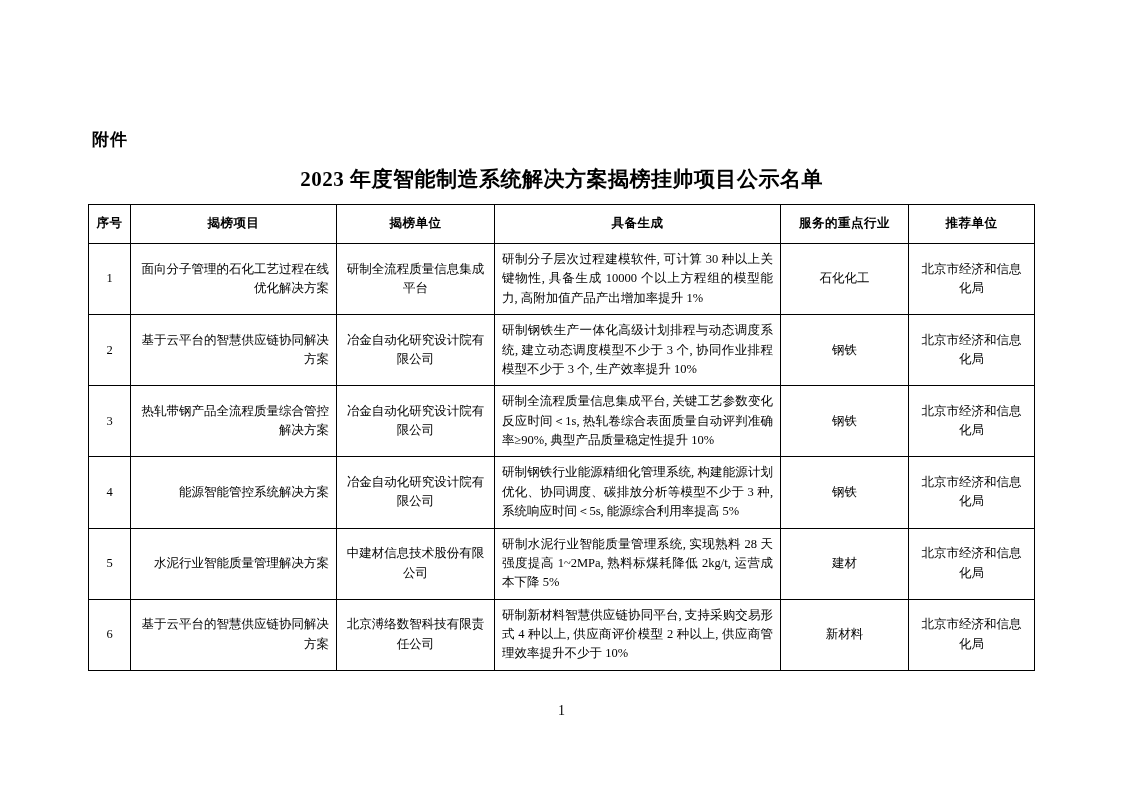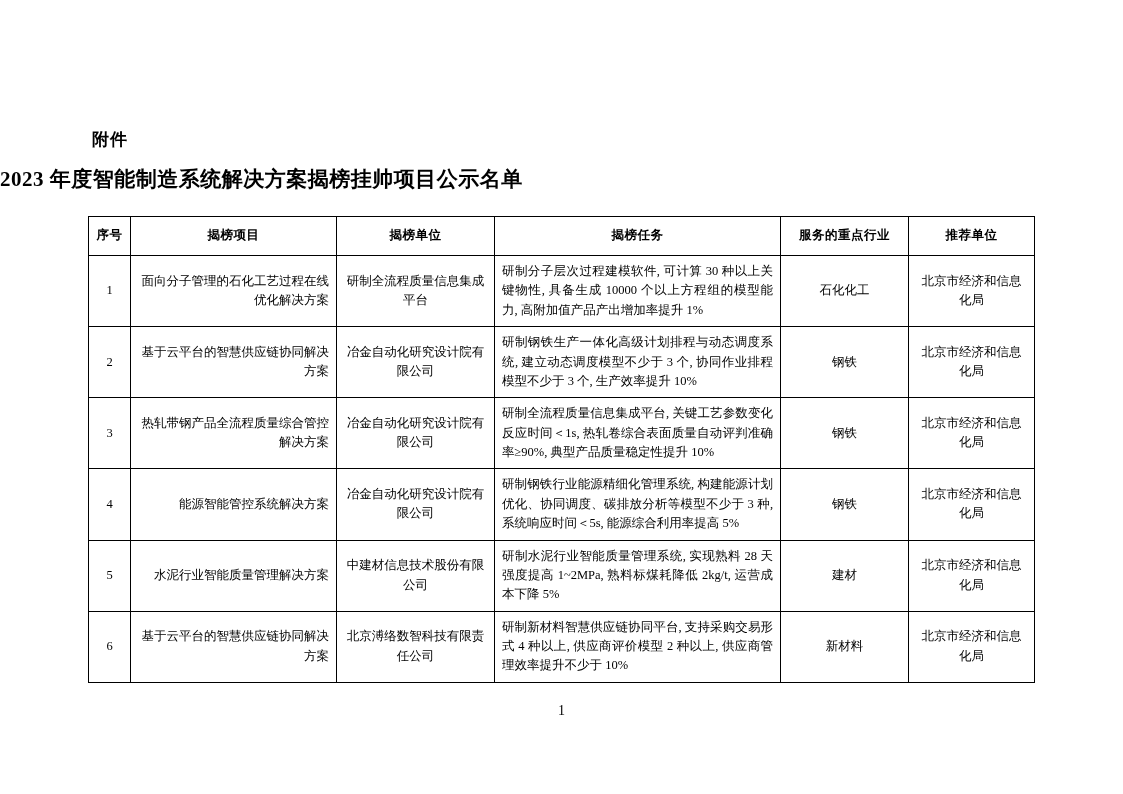--- a/index.html
+++ b/index.html
@@ -29,34 +29,33 @@
     font-size: 17px;
     font-weight: bold;
     font-family: "Liberation Sans", sans-serif;
     letter-spacing: 1px;
   }
   .doc-title {
     position: absolute;
     left: 0;
     top: 165px;
     width: 1123px;
-    text-align: left;
+    text-align: center;
     font-size: 21px;
     font-weight: bold;
     font-family: "Liberation Serif", serif;
     letter-spacing: 0.5px;
   }
   table.main-table {
     position: absolute;
     left: 88px;
     top: 204px;
     width: 946px;
     border-collapse: collapse;
     table-layout: fixed;
-    margin-top: 12px;
   }
   table.main-table th,
   table.main-table td {
     border: 1px solid #000000;
     padding: 6px 7px;
     font-size: 12.5px;
     line-height: 1.55;
     vertical-align: middle;
   }
   table.main-table th {
@@ -107,21 +106,21 @@
       <col class="col-unit">
       <col class="col-task">
       <col class="col-ind">
       <col class="col-rec">
     </colgroup>
     <thead>
       <tr>
         <th>序号</th>
         <th>揭榜项目</th>
         <th>揭榜单位</th>
-        <th>揭榜任务</th>
+        <th>具备生成</th>
         <th>服务的重点行业</th>
         <th>推荐单位</th>
       </tr>
     </thead>
     <tbody>
       <tr>
         <td class="c-idx">1</td>
         <td class="c-proj">面向分子管理的石化工艺过程在线优化解决方案</td>
         <td class="c-unit">研制全流程质量信息集成平台</td>
         <td class="c-task">研制分子层次过程建模软件, 可计算 30 种以上关键物性, 具备生成 10000 个以上方程组的模型能力, 高附加值产品产出增加率提升 1%</td>

